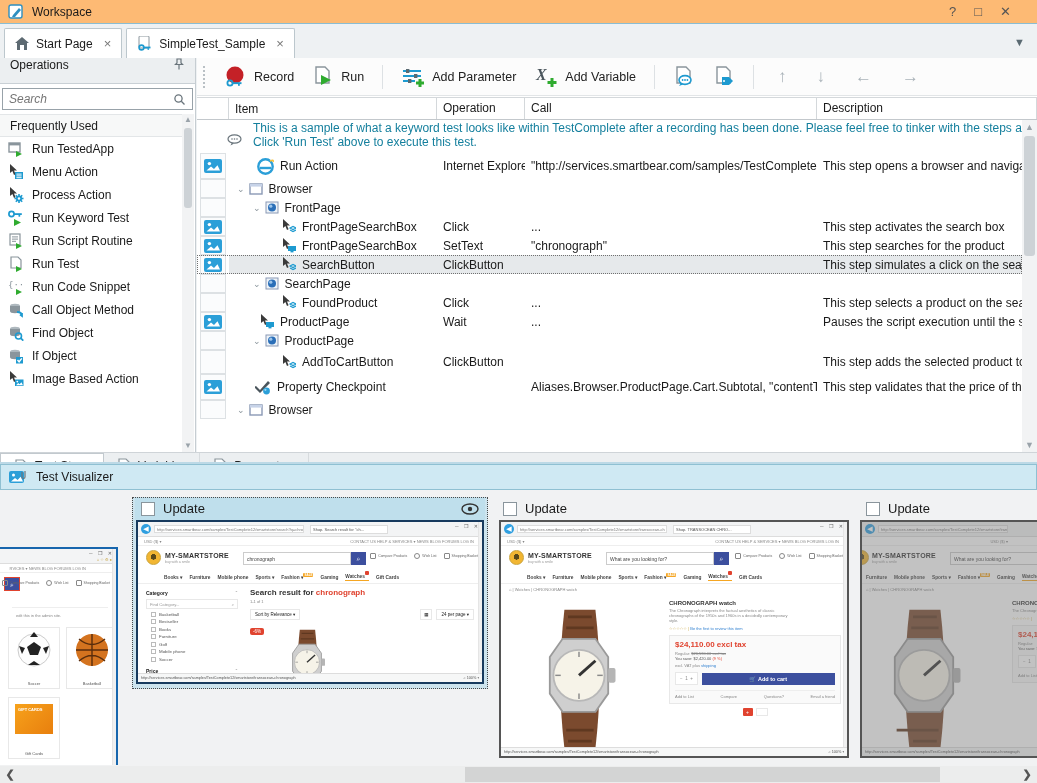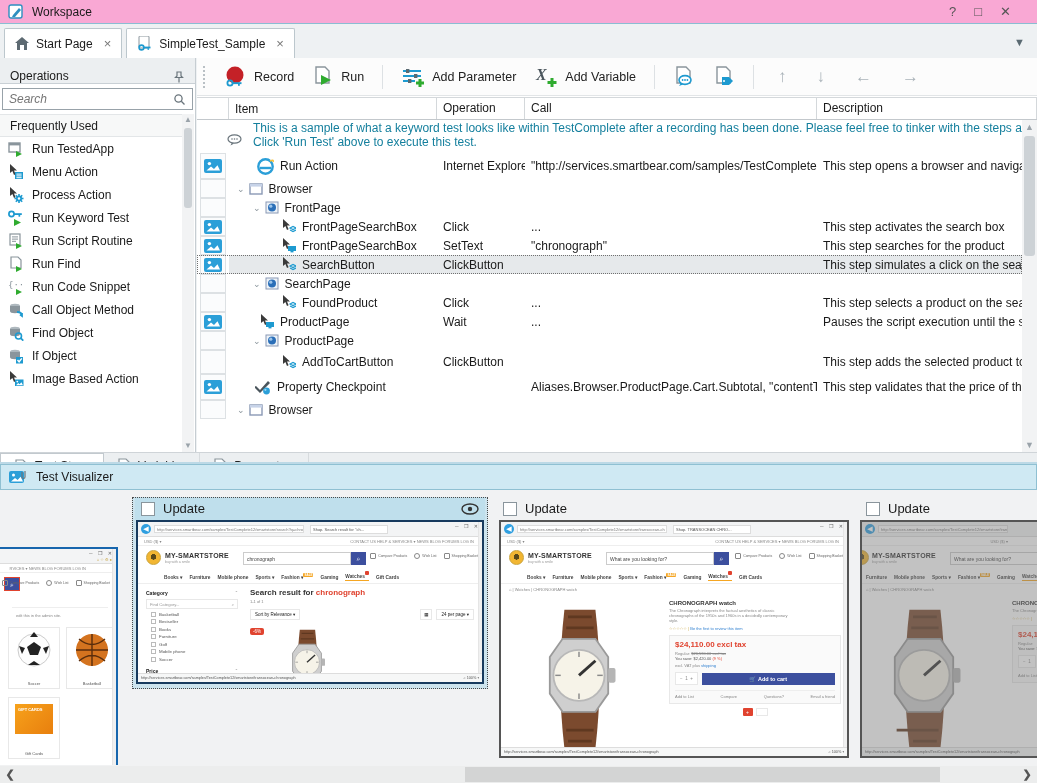--- a/index.html
+++ b/index.html
@@ -1,31 +1,31 @@
 <!DOCTYPE html>
 <html><head>
 <meta charset="utf-8">
 <style>
 *{box-sizing:border-box;margin:0;padding:0}
 html,body{width:1037px;height:783px;overflow:hidden}
 body{font-family:"Liberation Sans",sans-serif;font-size:12px;color:#1a1a1a;background:#eef1f3;position:relative}
 svg{display:block}
 
-.titlebar{position:absolute;left:0;top:0;width:1037px;height:24px;background:#f9a8d4;border-bottom:1px solid #8abdd2;display:flex;align-items:center;padding:10px 8px}
+.titlebar{position:absolute;left:0;top:0;width:1037px;height:24px;background:#fdba74;border-bottom:1px solid #8abdd2;display:flex;align-items:center;padding:10px 8px}
 .titlebar .ttl{margin-left:8px;font-size:12px}
 .wctrls{margin-left:auto;display:flex;gap:18px;color:#555;font-size:13px;padding-right:18px}
 .wctrls span{cursor:default}
 
 .tabrow{position:absolute;left:0;top:25px;width:1037px;height:33px;background:#eef1f3;display:flex;align-items:flex-end}
 .dtab{display:flex;align-items:center;gap:7px;height:30px;background:#fff;border:1px solid #bcc7cd;border-bottom:none;border-radius:2px 2px 0 0;padding:0 10px;margin-left:4px;font-size:12px}
 .dtab .x{color:#777;font-size:13px;margin-left:4px}
 .tab-caret{margin-left:auto;margin-right:12px;color:#5a6a72;font-size:11px;align-self:center}
 
 .sidebar{position:absolute;left:0;top:58px;width:196px;height:394px;background:#fff;border-right:1px solid #c6cdd2}
-.ops-head{height:26px;background:#eceff1;border-bottom:1px solid #c9d0d5;display:flex;align-items:flex-end;padding:0 10px;font-size:12px}
+.ops-head{height:26px;background:#eceff1;border-bottom:1px solid #c9d0d5;display:flex;align-items:flex-start;padding:0 10px;font-size:12px}
 .ops-head .pin{margin-left:auto}
 .srch{margin:4px 2px;height:22px;border:1px solid #98a2a9;background:#fff;display:flex;align-items:center;padding:0 6px}
 .srch input{flex:1;border:none;outline:none;font-style:italic;font-size:12px;font-family:"Liberation Sans",sans-serif;color:#333;background:transparent}
 .oplist{position:absolute;left:0;top:56px;bottom:0;width:183px;overflow:hidden;background:#fff}
 .ogroup{height:23px;line-height:22px;background:#f7f8f8;border-top:1px solid #e3e6e8;border-bottom:1px solid #e3e6e8;padding-left:10px;font-size:12px}
 .oitem{height:23px;display:flex;align-items:center;gap:8px;padding-left:8px;font-size:12px;white-space:nowrap}
 .sb-scroll{position:absolute;right:1px;top:56px;bottom:0;width:12px;background:#f2f3f4}
 .sb-scroll .th{position:absolute;left:2px;top:14px;width:8px;height:80px;background:#cdd2d6;border-radius:3px}
 .sb-scroll .ar{position:absolute;left:0;width:12px;height:12px;color:#9aa3aa;font-size:8px;text-align:center;line-height:12px}
 
@@ -210,21 +210,21 @@
           <rect x="4" y="7.8" width="4" height="1" fill="#8a959c"></rect>
           <path d="M8 10 L14 13 L8 16 Z" fill="#2fab2f"></path>
         </svg>
       <span>Run Script Routine</span>
       </div>
     <div class="oitem">
       <svg width="16" height="16" viewBox="0 0 16 16">
           <path d="M3 1 h7 l3 3 v8 h-10 Z" fill="#fff" stroke="#8a959c" stroke-width="1.2"></path>
           <path d="M8 10 L14 13 L8 16 Z" fill="#2fab2f"></path>
         </svg>
-      <span>Run Find</span>
+      <span>Run Test</span>
       </div>
     <div class="oitem">
       <svg width="16" height="16" viewBox="0 0 16 16">
           <text x="0" y="9" font-size="9" fill="#8a959c" font-family="monospace">{···}</text>
           <path d="M8 10 L14 13 L8 16 Z" fill="#2fab2f"></path>
         </svg>
       <span>Run Code Snippet</span>
       </div>
     <div class="oitem">
       <svg width="16" height="16" viewBox="0 0 16 16">

